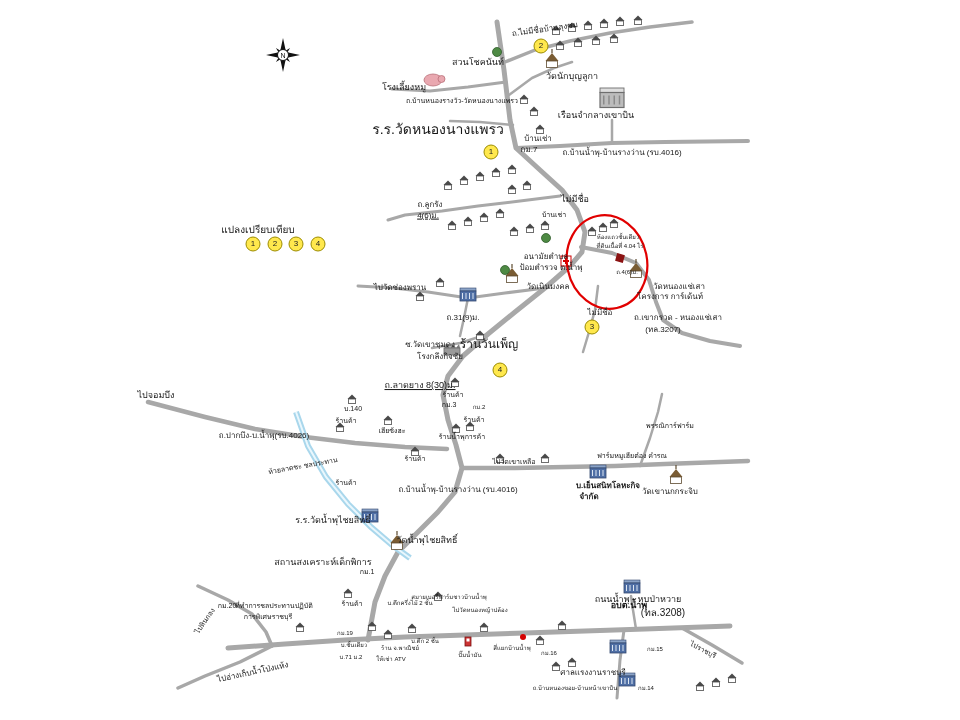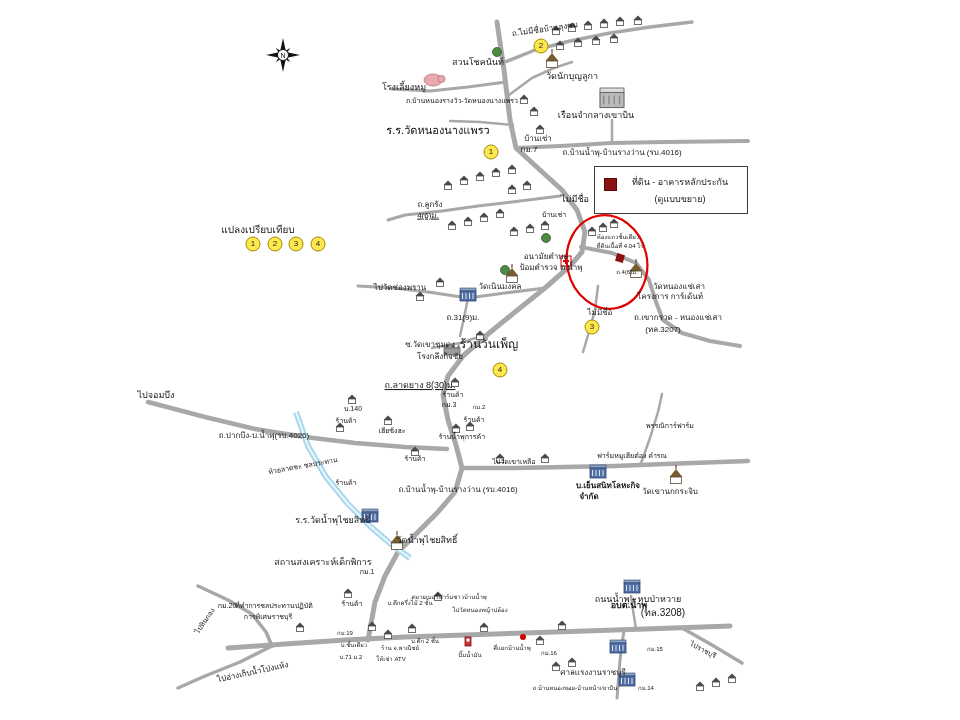--- a/index.html
+++ b/index.html
@@ -372,48 +372,43 @@
       <polygon points="0,-17 3,-3 17,0 3,3 0,17 -3,3 -17,0 -3,-3" fill="#111"></polygon>
       <polygon points="0,-10 2,-2 10,0 2,2 0,10 -2,2 -10,0 -2,-2" fill="#111" transform="rotate(45)"></polygon>
       <circle r="5.5" fill="#fff" stroke="#111" stroke-width="1"></circle>
       <text text-anchor="middle" dy="2.6" font-size="7" fill="#111">N</text>
     </g>
 
     <rect x="616" y="254" width="8" height="8" fill="#8b1212" transform="rotate(15 620 258)"></rect>
     <ellipse cx="607" cy="262" rx="40" ry="47" fill="none" stroke="#e10000" stroke-width="2.2" transform="rotate(-12 607 262)"></ellipse>
   </svg>
 
-  <div class="legend">
-    <span class="sq"></span>
-    <div class="t1">ที่ดิน - อาคารหลักประกัน</div>
-    <div class="t2">(ดูแบบขยาย)</div>
-  </div>
 
   <div id="labels">
       <div class="lbl" style="left: 545px; top: 30px; font-size: 8px; transform: translate(-50%, -50%) rotate(-8deg);">ถ.ไม่มีชื่อบ้านลุงชม</div>
       <div class="lbl" style="left: 478px; top: 63px; font-size: 9px; transform: translate(-50%, -50%) rotate(0deg);">สวนโชคนันท์</div>
       <div class="lbl" style="left: 572px; top: 77px; font-size: 9px; transform: translate(-50%, -50%) rotate(0deg);">วัดนักบุญลูกา</div>
       <div class="lbl" style="left: 404px; top: 88px; font-size: 9px; transform: translate(-50%, -50%) rotate(0deg);">โรงเลี้ยงหมู</div>
       <div class="lbl" style="left: 462px; top: 101px; font-size: 7px; transform: translate(-50%, -50%) rotate(0deg);">ถ.บ้านหนองรางวัว-วัดหนองนางแพรว</div>
       <div class="lbl" style="left: 596px; top: 116px; font-size: 9px; transform: translate(-50%, -50%) rotate(0deg);">เรือนจำกลางเขาบิน</div>
-      <div class="lbl" style="left: 438px; top: 130px; font-size: 11px; transform: translate(-50%, -50%) rotate(0deg);">ร.ร.วัดหนองนางแพรว</div>
+      <div class="lbl" style="left: 438px; top: 130px; font-size: 14px; transform: translate(-50%, -50%) rotate(0deg);">ร.ร.วัดหนองนางแพรว</div>
       <div class="lbl" style="left: 538px; top: 139px; font-size: 8px; transform: translate(-50%, -50%) rotate(0deg);">บ้านเช่า</div>
       <div class="lbl" style="left: 529px; top: 150px; font-size: 8px; transform: translate(-50%, -50%) rotate(0deg);">กม.7</div>
       <div class="lbl" style="left: 622px; top: 153px; font-size: 8px; transform: translate(-50%, -50%) rotate(0deg);">ถ.บ้านน้ำพุ-บ้านรางว่าน (รบ.4016)</div>
       <div class="lbl" style="left: 430px; top: 205px; font-size: 8px; transform: translate(-50%, -50%) rotate(0deg);">ถ.ลูกรัง</div>
       <div class="lbl" style="left: 428px; top: 216px; font-size: 8px; transform: translate(-50%, -50%) rotate(0deg); text-decoration: underline;">4(6)ม.</div>
       <div class="lbl" style="left: 575px; top: 200px; font-size: 9px; transform: translate(-50%, -50%) rotate(0deg);">ไม่มีชื่อ</div>
       <div class="lbl" style="left: 554px; top: 215px; font-size: 7px; transform: translate(-50%, -50%) rotate(0deg);">บ้านเช่า</div>
       <div class="lbl" style="left: 258px; top: 229px; font-size: 10px; transform: translate(-50%, -50%) rotate(0deg);">แปลงเปรียบเทียบ</div>
       <div class="lbl" style="left: 618px; top: 237px; font-size: 6px; transform: translate(-50%, -50%) rotate(0deg);">ห้องแถวชั้นเดียว</div>
       <div class="lbl" style="left: 620px; top: 246px; font-size: 6px; transform: translate(-50%, -50%) rotate(0deg);">ที่ดินเนื้อที่ 4.04 ไร่</div>
       <div class="lbl" style="left: 546px; top: 257px; font-size: 8px; transform: translate(-50%, -50%) rotate(0deg);">อนามัยตำบล</div>
       <div class="lbl" style="left: 551px; top: 268px; font-size: 8px; transform: translate(-50%, -50%) rotate(0deg);">ป้อมตำรวจ ต.น้ำพุ</div>
       <div class="lbl" style="left: 627px; top: 272px; font-size: 6px; transform: translate(-50%, -50%) rotate(0deg);">ถ.4(6)ม.</div>
-      <div class="lbl" style="left: 500px; top: 287px; font-size: 8px; transform: translate(-50%, -50%) rotate(0deg);">วัดเนินมงคล</div>
+      <div class="lbl" style="left: 548px; top: 287px; font-size: 8px; transform: translate(-50%, -50%) rotate(0deg);">วัดเนินมงคล</div>
       <div class="lbl" style="left: 643px; top: 287px; font-size: 8px; transform: translate(-50%, -50%) rotate(0deg); margin-left: 36px;">วัดหนองแช่เสา</div>
       <div class="lbl" style="left: 670px; top: 297px; font-size: 8px; transform: translate(-50%, -50%) rotate(0deg);">โครงการ การ์เด้นท์</div>
       <div class="lbl" style="left: 400px; top: 288px; font-size: 8px; transform: translate(-50%, -50%) rotate(0deg);">ไปวัดช่องพราน</div>
       <div class="lbl" style="left: 463px; top: 318px; font-size: 8px; transform: translate(-50%, -50%) rotate(0deg);">ถ.31(9)ม.</div>
       <div class="lbl" style="left: 600px; top: 313px; font-size: 8px; transform: translate(-50%, -50%) rotate(0deg);">ไม่มีชื่อ</div>
       <div class="lbl" style="left: 678px; top: 318px; font-size: 8px; transform: translate(-50%, -50%) rotate(0deg);">ถ.เขากรวด - หนองแช่เสา</div>
       <div class="lbl" style="left: 663px; top: 330px; font-size: 8px; transform: translate(-50%, -50%) rotate(0deg);">(ทล.3207)</div>
       <div class="lbl" style="left: 430px; top: 345px; font-size: 8px; transform: translate(-50%, -50%) rotate(0deg); font-family: Liberation Serif, serif;">ซ.วัดเขาชุมดง</div>
       <div class="lbl" style="left: 489px; top: 345px; font-size: 12px; transform: translate(-50%, -50%) rotate(0deg);">ร้านวันเพ็ญ</div>
       <div class="lbl" style="left: 440px; top: 357px; font-size: 8px; transform: translate(-50%, -50%) rotate(0deg);">โรงกลึงกิจชัย</div>

